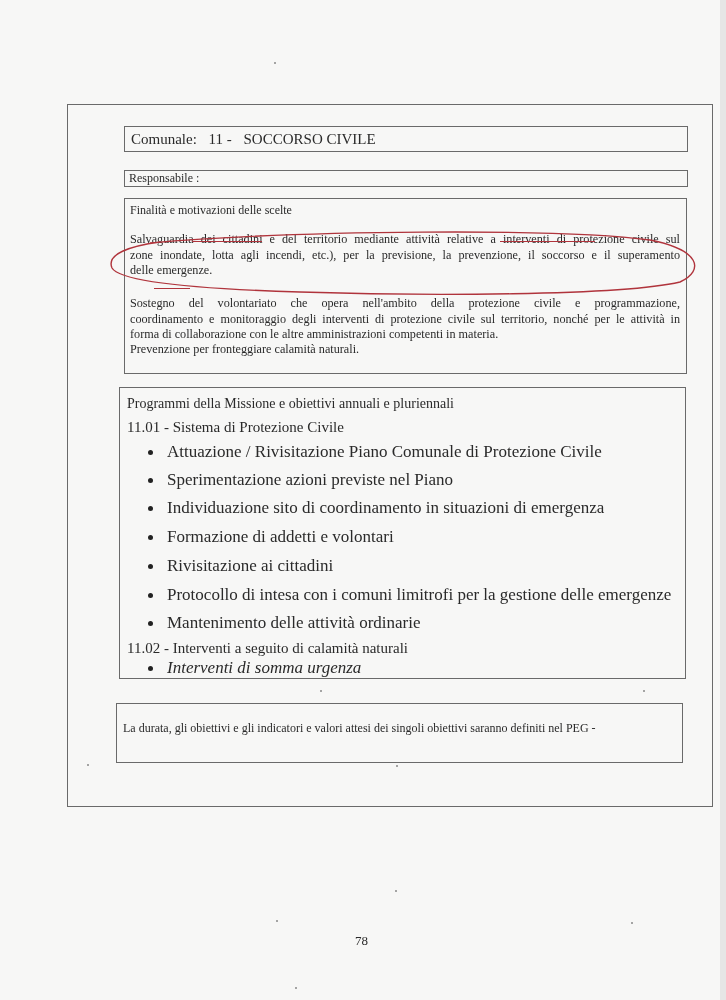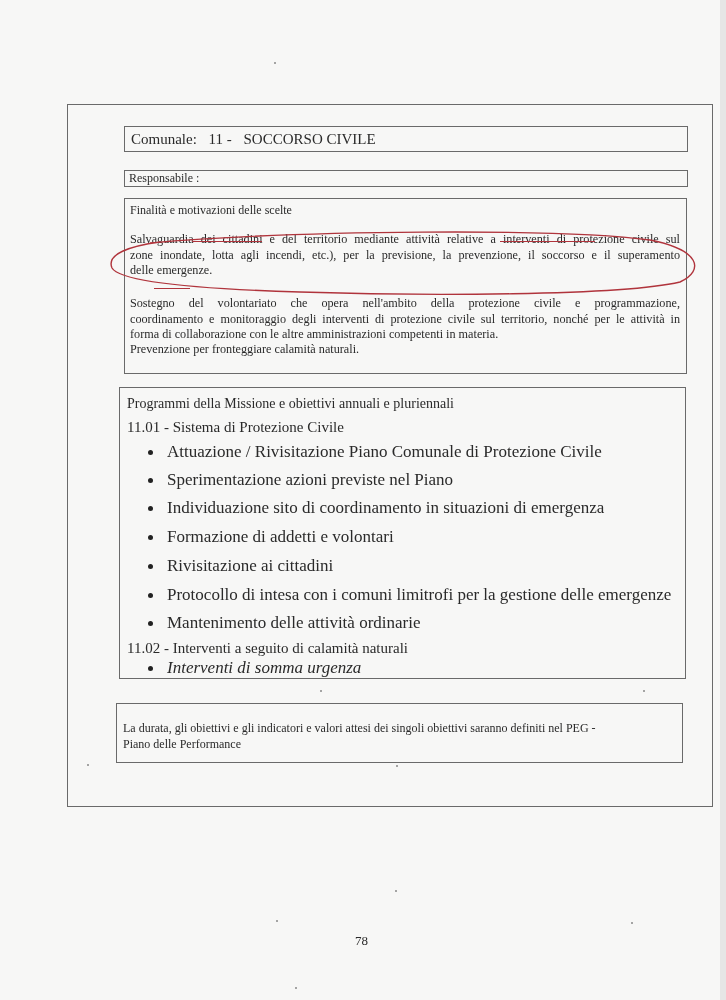--- a/index.html
+++ b/index.html
@@ -108,21 +108,20 @@
 <div class="bullet" style="top:556px;"><span class="dot"></span><span>Rivisitazione ai cittadini</span></div>
 <div class="bullet" style="top:585px;"><span class="dot"></span><span>Protocollo di intesa con i comuni limitrofi per la gestione delle emergenze</span></div>
 <div class="bullet" style="top:613px;"><span class="dot"></span><span>Mantenimento delle attività ordinarie</span></div>
 
 <div class="prog-sec prog-sec2">11.02 - Interventi a seguito di calamità naturali</div>
 <div class="bullet" style="top:658px;font-style:italic;"><span class="dot"></span><span>Interventi di somma urgenza</span></div>
 
 <div class="box box-durata"></div>
 <div class="durata-text">
   <div>La durata, gli obiettivi e gli indicatori e valori attesi dei singoli obiettivi saranno definiti nel PEG -</div>
-  <div>Piano delle Performance</div>
 </div>
 
 <div class="page-number">78</div>
 
 <div class="speck" style="left:274px; top:62px;"></div>
 <div class="speck" style="left:320px; top:690px;"></div>
 <div class="speck" style="left:643px; top:690px;"></div>
 <div class="speck" style="left:87px; top:764px;"></div>
 <div class="speck" style="left:396px; top:765px;"></div>
 <div class="speck" style="left:395px; top:890px;"></div>

